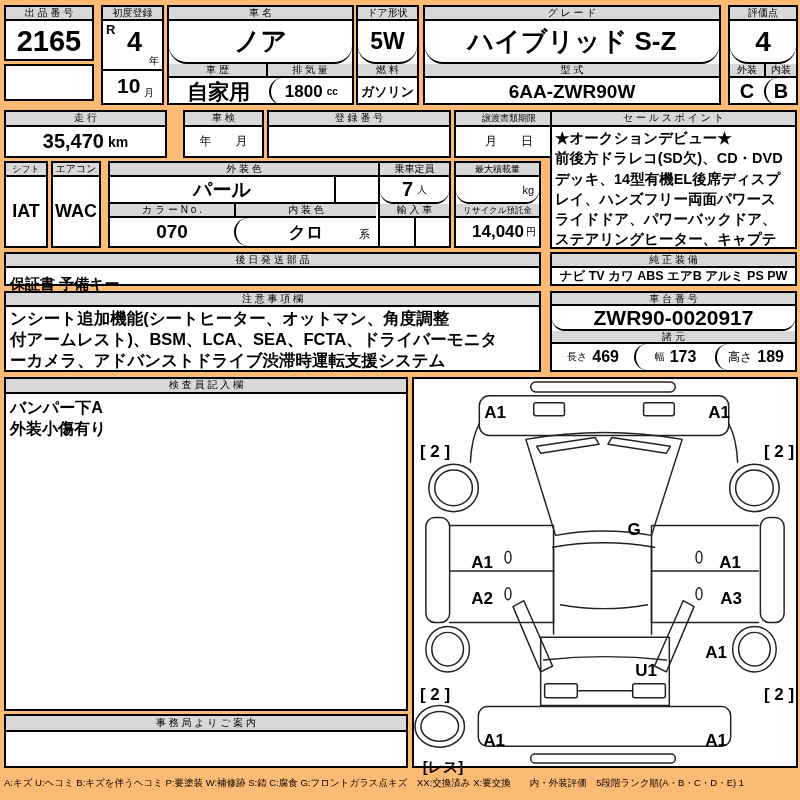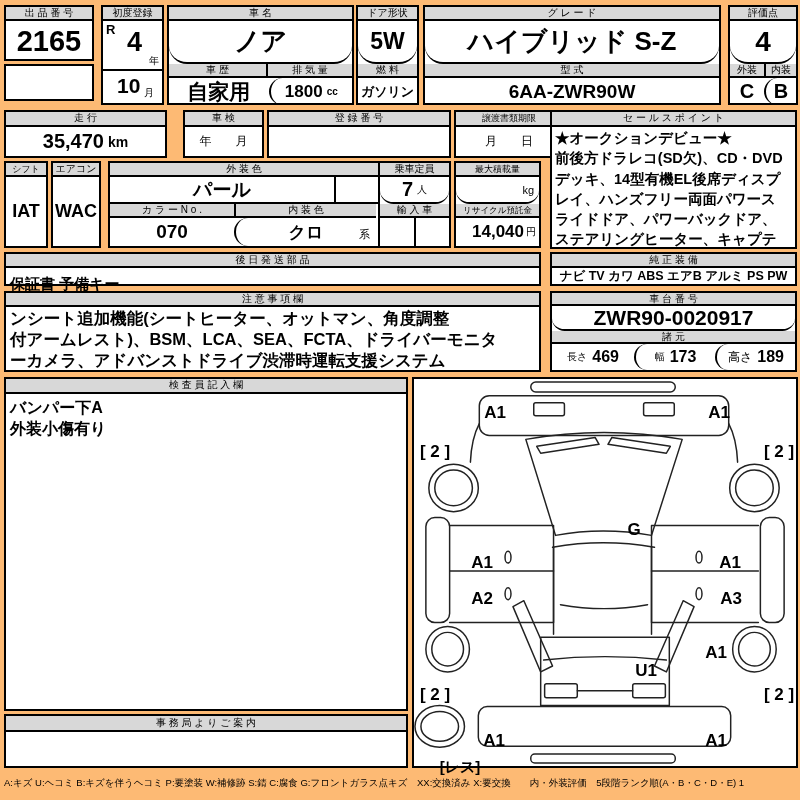--- a/index.html
+++ b/index.html
@@ -293,19 +293,19 @@
         <div class="mark" style="left: 68px; top: 183px;">A1</div>
         <div class="mark" style="left: 316px; top: 183px;">A1</div>
         <div class="mark" style="left: 68px; top: 219px;">A2</div>
         <div class="mark" style="left: 317px; top: 219px;">A3</div>
         <div class="mark" style="left: 302px; top: 273px;">A1</div>
         <div class="mark" style="left: 232px; top: 291px;">U1</div>
         <div class="mark" style="left: 21px; top: 315px;">[ 2 ]</div>
         <div class="mark" style="left: 365px; top: 315px;">[ 2 ]</div>
         <div class="mark" style="left: 80px; top: 361px;">A1</div>
         <div class="mark" style="left: 302px; top: 361px;">A1</div>
-        <div class="mark" style="left: 29px; top: 387px; font-size: 15px; margin-left: 17px;">[レス]</div>
+        <div class="mark" style="left: 29px; top: 387px; font-size: 15px;">[レス]</div>
       </div>
   </div>
 
   <div class="legend" style="left:4px;top:777px">A:キズ U:ヘコミ B:キズを伴うヘコミ P:要塗装 W:補修跡 S:錆 C:腐食 G:フロントガラス点キズ　XX:交換済み X:要交換　　内・外装評価　5段階ランク順(A・B・C・D・E) 1</div>
 
 </div>
 
 </body></html>

